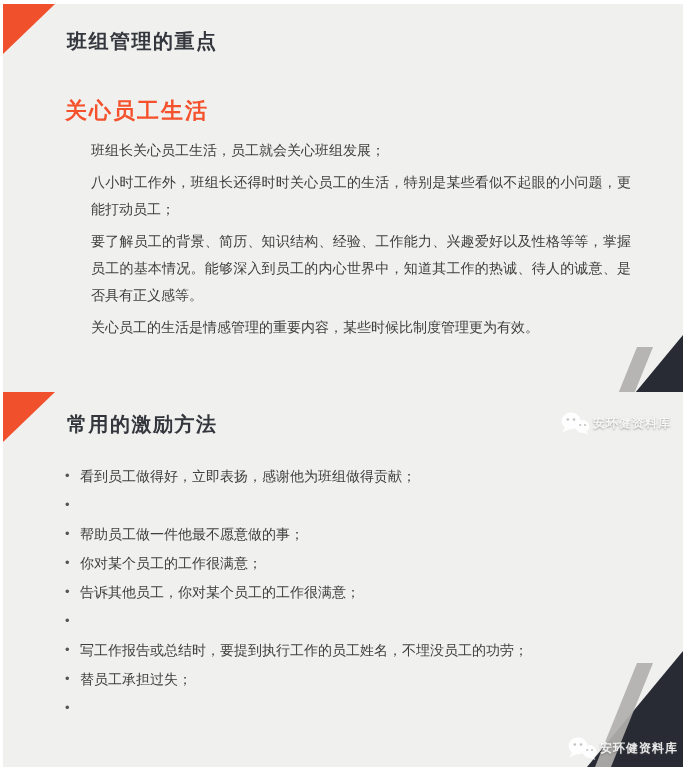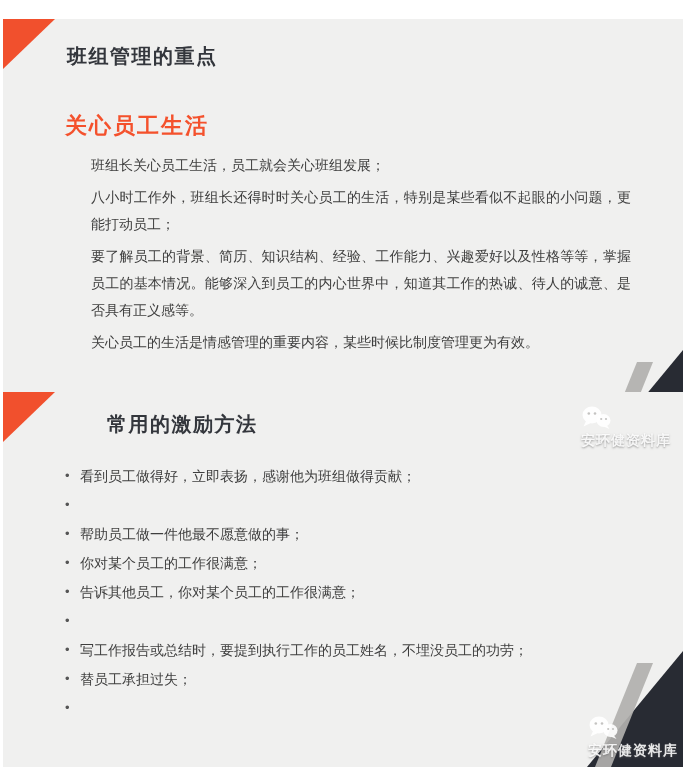--- a/index.html
+++ b/index.html
@@ -18,34 +18,34 @@
     width:686px;height:770px;
     background:#ffffff;
     font-family:"Liberation Sans","DejaVu Sans",sans-serif;
     position:relative;overflow:hidden;
   }
   .panel{
     position:absolute;left:3px;width:680px;
     background:var(--panel-bg);
     overflow:hidden;
   }
-  .panel-1{top:19px;height:447px;}
+  .panel-1{top:4px;height:447px;}
   .panel-2{top:392px;height:375px;}
   .corner-orange{
     position:absolute;top:0;left:0;
     width:52px;height:50px;
     background:var(--accent);
     clip-path:polygon(0 0,100% 0,0 100%);
   }
   .panel-title{
     position:absolute;left:64px;top:24px;margin:0;
     font-size:20px;font-weight:bold;color:var(--title);
     letter-spacing:1.5px;
   }
-  .panel-2 .panel-title{top:19px;margin-left:40px;}
+  .panel-2 .panel-title{top:19px;}
   .accent-heading{
     position:absolute;left:62px;top:92px;margin:0;
     font-size:22px;font-weight:bold;color:var(--heading);
     letter-spacing:2px;
     text-align:right;
   }
   .paragraphs{
     position:absolute;left:88px;top:133px;width:540px;
   }
   .para{
@@ -61,25 +61,25 @@
     display:flex;align-items:flex-start;
     font-size:14px;line-height:20px;color:var(--body);
     margin-bottom:9px;
   }
   .bullet-marker{
     flex:0 0 15px;font-size:13px;color:var(--bullet);
     line-height:20px;
   }
   .corner-decor{position:absolute;right:0;bottom:0;width:112px;height:132px;}
   .watermark{
-    position:absolute;display:flex;gap:3px;
+    position:absolute;display:flex;align-items:center;gap:3px;
     color:rgba(255,255,255,0.88);
-    font-size:14px;font-weight:bold;letter-spacing:1px;
+    font-size:12px;font-weight:bold;letter-spacing:1px;
     text-shadow:0 1px 2px rgba(90,90,90,0.55);
-    z-index:5;white-space:nowrap;flex-direction:column;
+    z-index:5;white-space:nowrap;
   }
   .watermark-1{right:12px;bottom:16px;}
   .watermark-2{right:5px;bottom:7px;}
   .wm-icon{flex:0 0 auto;}
 </style>
 </head>
 <body>
 
 <section class="panel panel-1">
   <div class="corner-orange"></div>

